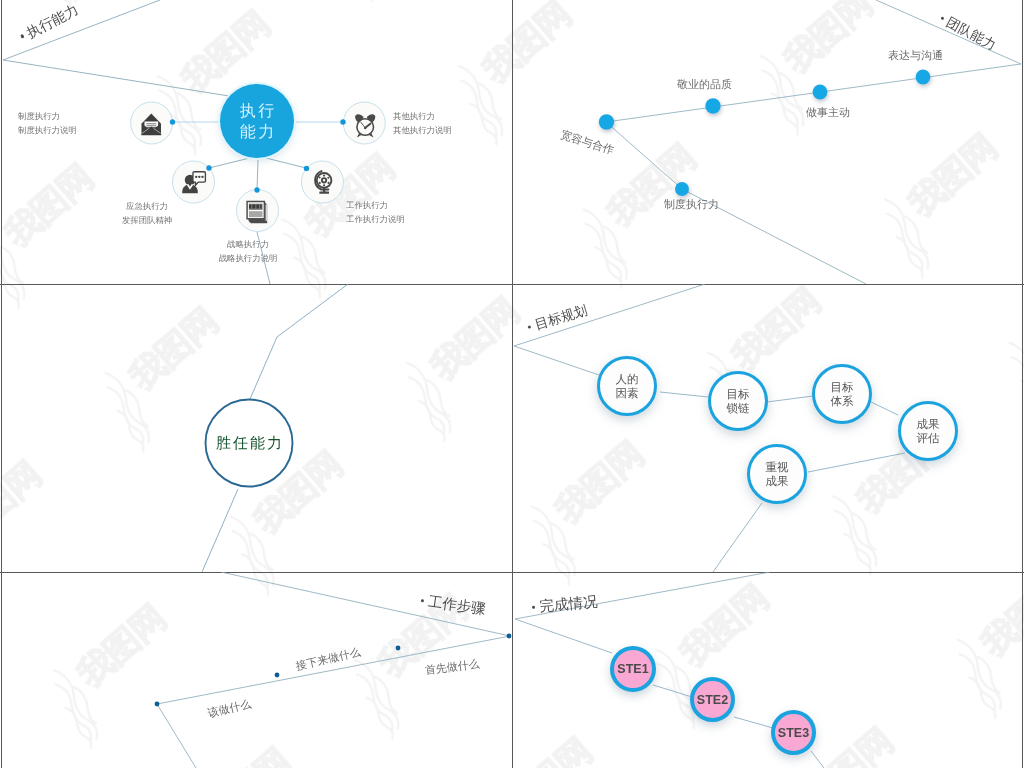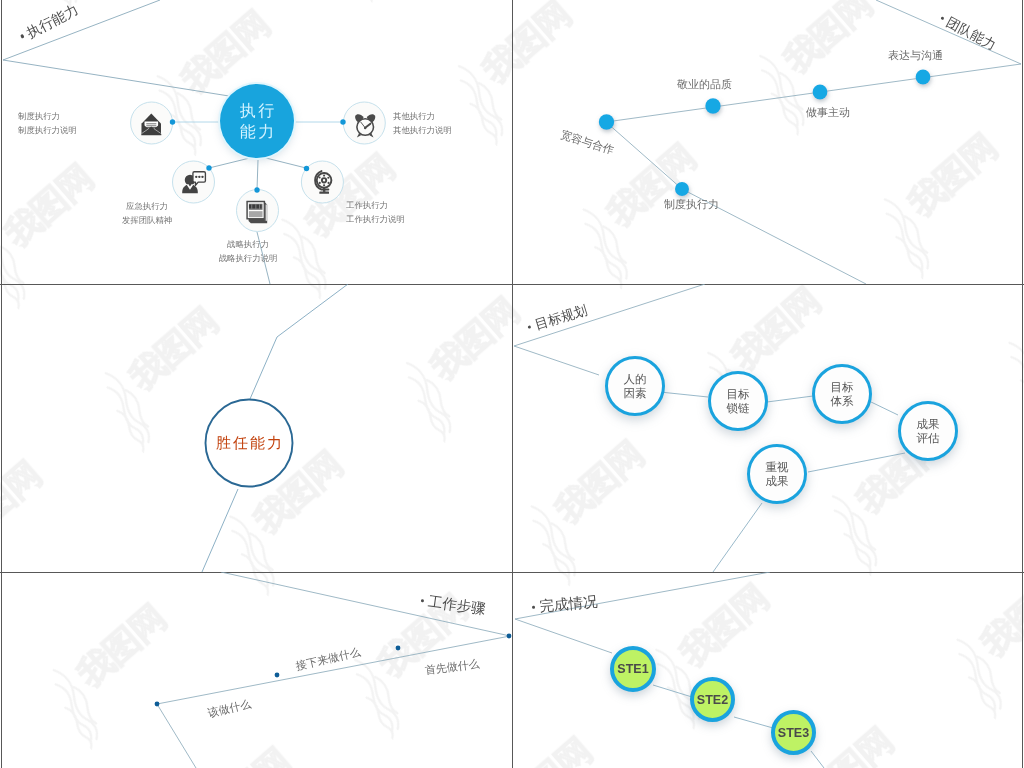--- a/index.html
+++ b/index.html
@@ -34,50 +34,50 @@
   .p2 .t1{left:49px;top:129px;transform:rotate(17deg);transform-origin:0 50%;}
   .p2 .t2{left:165px;top:79px;}
   .p2 .t3{left:294px;top:107px;}
   .p2 .t4{left:376px;top:50px;}
   .p2 .t5{left:152px;top:199px;}
   .p2body{position:absolute;left:177px;top:136px;width:278px;font-size:8.4px;line-height:10.6px;
     color:#717171;}
   .p2body p{margin:0;text-indent:17px;}
 
   
-  .p3hub{font-size:15px;color:#c2410c;letter-spacing:2px;text-indent:2px;}
+  .p3hub{font-size:15px;color:#14532d;letter-spacing:2px;text-indent:2px;}
 
   
   .p4title{position:absolute;left:16px;top:37px;transform:rotate(-17deg);transform-origin:0 50%;
     display:flex;align-items:center;gap:4.5px;color:#4d4d4d;font-size:13.5px;line-height:13.5px;}
   .p4title .bullet{width:3.2px;height:3.2px;border-radius:50%;background:#4d4d4d;display:inline-block;flex:0 0 auto;}
   .gcircle{position:absolute;border-radius:50%;border:3.4px solid #1aa3de;background:#fdfdfd;
     box-shadow:0 4px 11px rgba(125,145,160,.38);display:flex;flex-direction:column;
     align-items:center;justify-content:center;color:#555;font-size:11.5px;line-height:14px;
     box-sizing:border-box;}
-  .p4 .c1{left:93px;top:72px;width:60px;height:60px;}
+  .p4 .c1{left:85px;top:72px;width:60px;height:60px;}
   .p4 .c2{left:196px;top:87px;width:60px;height:60px;}
   .p4 .c3{left:300px;top:80px;width:60px;height:60px;}
   .p4 .c4{left:386px;top:117px;width:60px;height:60px;}
   .p4 .c5{left:235px;top:160px;width:60px;height:60px;}
 
   
   .p5title{position:absolute;left:421px;top:21px;transform:rotate(8deg);transform-origin:0 50%;
     display:flex;align-items:center;gap:4px;color:#4d4d4d;font-size:14.5px;line-height:14.5px;}
   .p5title .bullet{width:3.2px;height:3.2px;border-radius:50%;background:#4d4d4d;display:inline-block;flex:0 0 auto;}
   .p5 .lbl{font-size:11px;color:#6a6a6a;line-height:11px;}
   .p5 .w1{left:425px;top:93px;transform:rotate(-7deg);transform-origin:0 50%;}
   .p5 .w2{left:296px;top:89px;transform:rotate(-13deg);transform-origin:0 50%;}
   .p5 .w3{left:208px;top:136px;transform:rotate(-13deg);transform-origin:0 50%;}
 
   
   .p6title{position:absolute;left:20px;top:27.5px;transform:rotate(-5deg);transform-origin:0 50%;
     display:flex;align-items:center;gap:4.5px;color:#4d4d4d;font-size:14.5px;line-height:14.5px;}
   .p6title .bullet{width:3.2px;height:3.2px;border-radius:50%;background:#4d4d4d;display:inline-block;flex:0 0 auto;}
-  .scircle{position:absolute;border-radius:50%;border:4px solid #1aa3de;background:#bef264;
+  .scircle{position:absolute;border-radius:50%;border:4px solid #1aa3de;background:#f9a8d4;
     box-shadow:0 4px 10px rgba(125,145,160,.38);display:flex;align-items:center;justify-content:center;
     color:#4a4a4a;font-size:12.5px;font-weight:bold;box-sizing:border-box;}
   .p6 .s1{left:98px;top:74px;width:46px;height:46px;}
   .p6 .s2{left:178px;top:105px;width:45px;height:45px;}
   .p6 .s3{left:259px;top:138px;width:45px;height:45px;}
 </style>
 </head>
 <body>
 
 <div id="stage">

